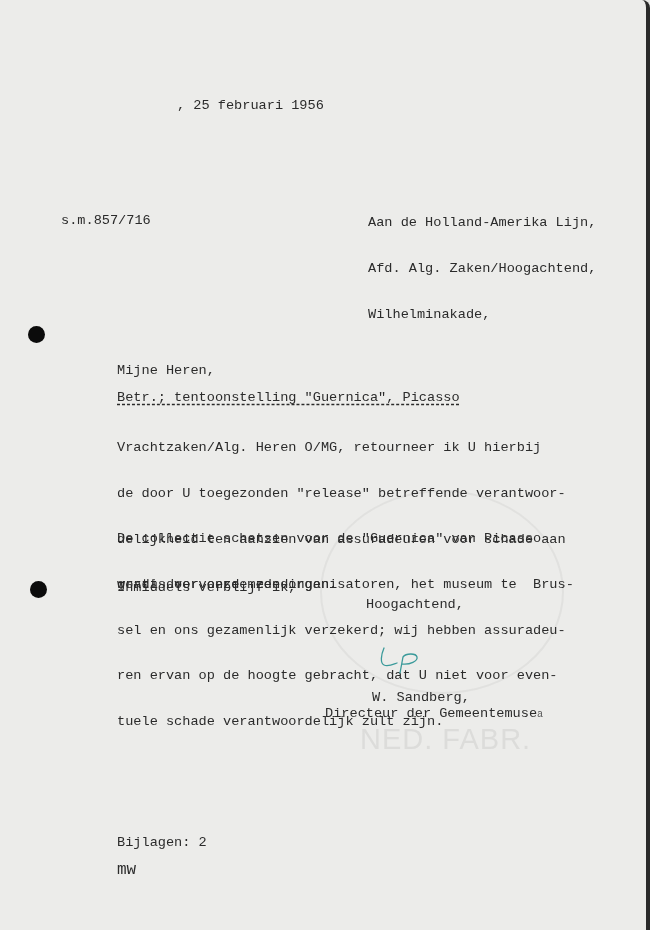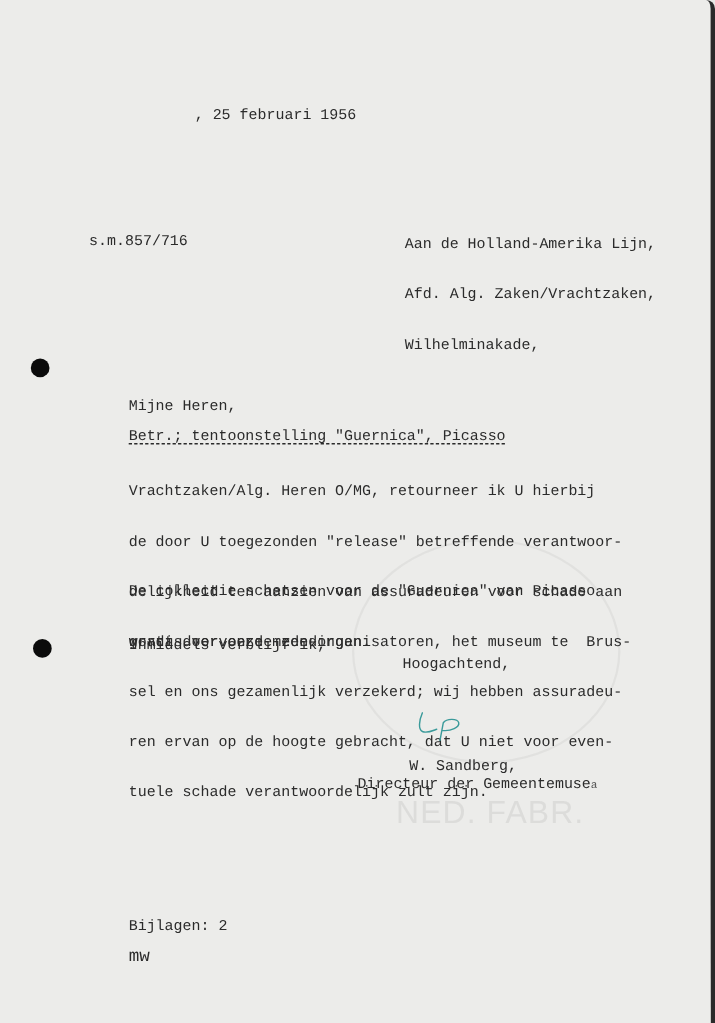--- a/index.html
+++ b/index.html
@@ -19,21 +19,21 @@
       background: #ececea;
       border-right: 4px solid #2a2a2a;
       border-top-right-radius: 8px;
       font-family: "Liberation Mono", "DejaVu Sans Mono", monospace;
       color: #2b2b2b;
       font-size: 13.6px;
       line-height: 15.2px;
     }
     .abs { position: absolute; white-space: pre; }
     .date { left: 177px; top: 98px; }
-    .ref { left: 61px; top: 213px; margin-left: 20px; }
+    .ref { left: 61px; top: 213px; }
     .address { left: 368px; top: 185px; }
     .address div { height: 15.6px; }
     .spaced { text-decoration: underline dashed; text-underline-offset: 3px; letter-spacing: 0.1px; }
     .salutation { left: 117px; top: 363px; }
     .subject { left: 117px; top: 390px; text-decoration: underline dashed; text-underline-offset: 3px; }
     .para { left: 117px; }
     .para1 { top: 410px; }
     .para2 { top: 501px; }
     .closing { left: 117px; top: 580px; }
     .greeting { left: 366px; top: 597px; }
@@ -88,21 +88,21 @@
 
   <div class="punch-hole hole1"></div>
   <div class="punch-hole hole2"></div>
 
   <div class="abs date">, 25 februari 1956</div>
 
   <div class="abs ref">s.m.857/716</div>
 
   <div class="abs address">
     <div>Aan de Holland-Amerika Lijn,</div>
-    <div>Afd. Alg. Zaken/Vrachtzaken,</div>
+    <div>Afd. Alg. Zaken/Hoogachtend,</div>
     <div>Wilhelminakade,</div>
   </div>
 
   <div class="abs salutation">Mijne Heren,</div>
 
   <div class="abs subject">Betr.; tentoonstelling "Guernica", Picasso</div>
 
   <div class="abs para para1">
     <div>Vrachtzaken/Alg. Heren O/MG, retourneer ik U hierbij</div>
     <div>de door U toegezonden "release" betreffende verantwoor-</div>

